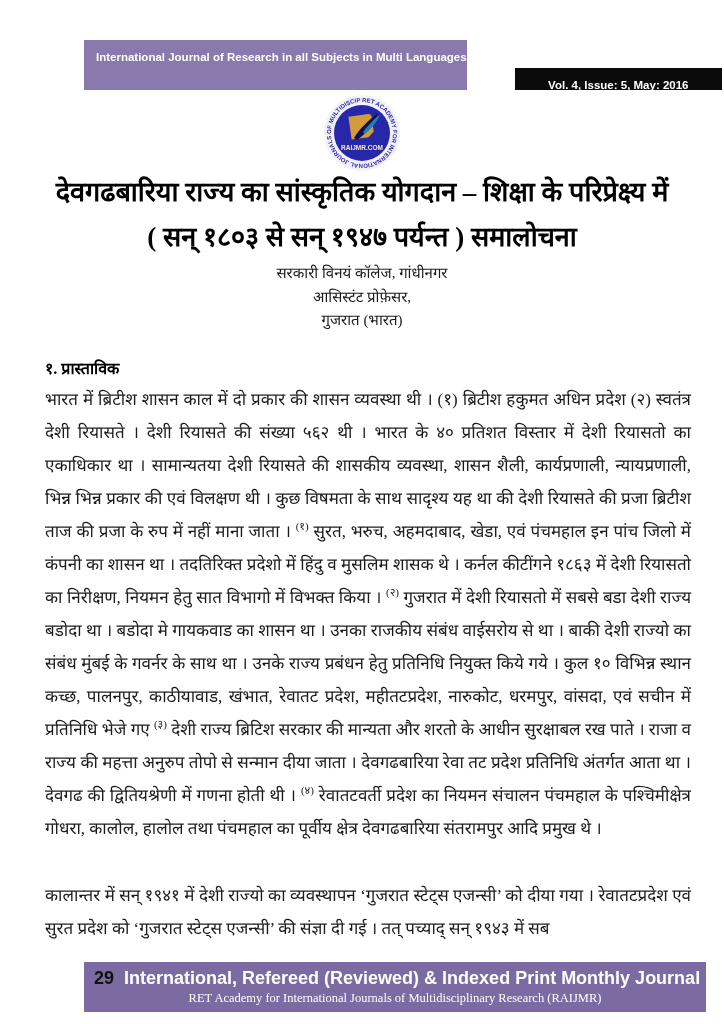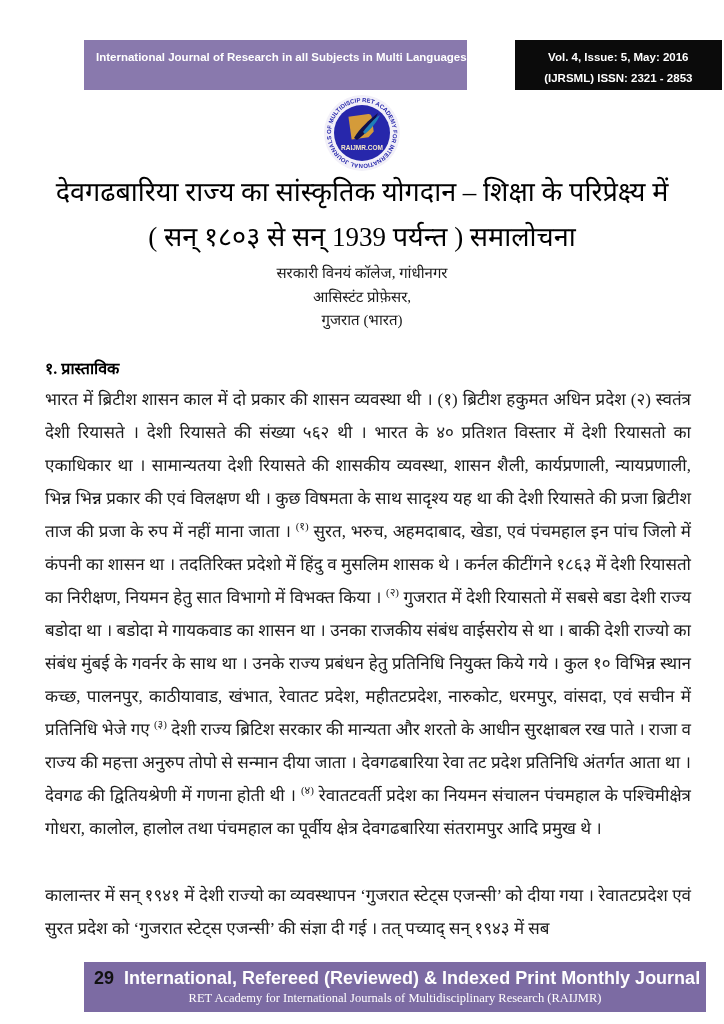--- a/index.html
+++ b/index.html
@@ -36,38 +36,39 @@
   .header-right {
     width: 234px;
     background: #0b0b0b;
     color: #ffffff;
     text-align: center;
     padding-top: 7px;
     font-size: 11.5px;
     font-weight: bold;
     line-height: 21px;
     white-space: nowrap;
+    margin-top: 28px;
   }
 
   
   .logo-wrap {
     position: absolute;
     top: 94px; left: 50%;
     transform: translateX(-50%);
     width: 78px; height: 78px;
   }
 
   
   .title {
     position: absolute;
     top: 170px; left: 0; right: 0;
     text-align: center;
     font-family: "Liberation Serif", "DejaVu Serif", serif;
     font-size: 27px;
-    font-weight: normal;
+    font-weight: bold;
     color: #000000;
     line-height: 45px;
     white-space: nowrap;
   }
   .author-block {
     position: absolute;
     top: 262px; left: 0; right: 0;
     text-align: center;
     font-family: "Liberation Serif", "DejaVu Serif", serif;
     font-size: 15px;
@@ -158,21 +159,21 @@
         <path d="M27 21 h20 a3 3 0 0 1 3 3 v15 l-6 5 h-17 z" fill="#d49b3a"></path>
       </g>
       <path d="M31 44 C 37 34 46 26 55 19 C 51 29 43 40 34 46 Z" fill="#10104a"></path>
       <path d="M40 38 C 46 30 52 24 57 21 C 54 28 48 35 42 40 Z" fill="#1f7fb8"></path>
       <text x="39" y="56" text-anchor="middle" font-size="6.5" font-weight="bold" fill="#f5e8c8">RAIJMR.COM</text>
     </svg>
   </div>
 
   <div class="title">
     <div>देवगढबारिया राज्य का सांस्कृतिक योगदान – शिक्षा के परिप्रेक्ष्य में</div>
-    <div>( सन् १८०३ से सन् 1939 पर्यन्त ) समालोचना</div>
+    <div>( सन् १८०३ से सन् १९४७ पर्यन्त ) समालोचना</div>
   </div>
 
   <div class="author-block">
     <div>सरकारी विनयं कॉलेज, गांधीनगर</div>
     <div>आसिस्टंट प्रोफ़ेसर,</div>
     <div>गुजरात (भारत)</div>
   </div>
 
   <div class="body-text">
     <h2 class="section-heading">१. प्रास्ताविक</h2>

